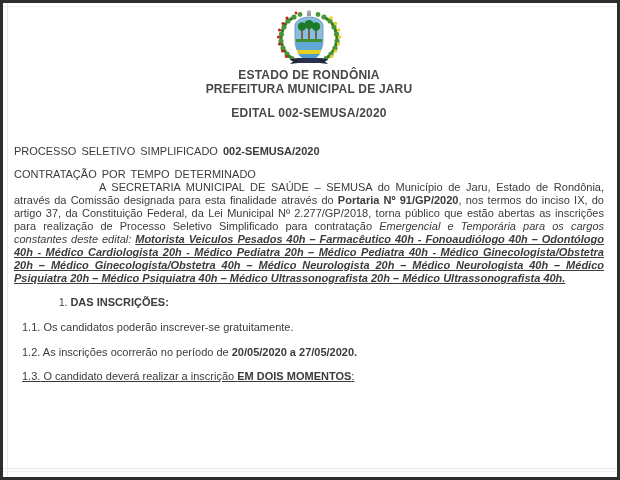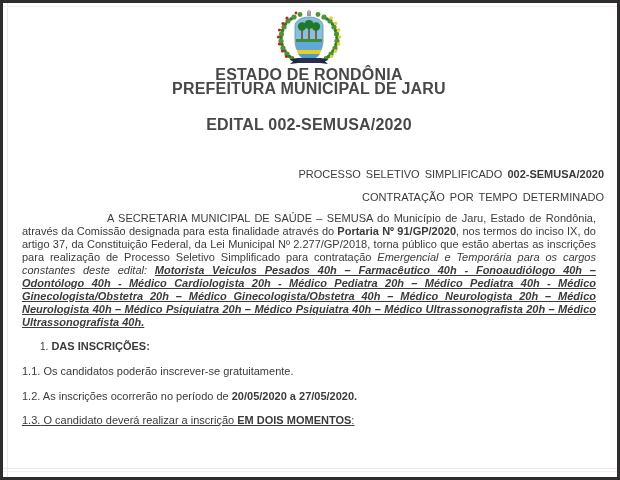--- a/index.html
+++ b/index.html
@@ -16,33 +16,33 @@
   .scan-v{position:absolute;left:4px;top:0;bottom:0;width:1px;background:#e9e9e9;}
   .scan-h-top{position:absolute;left:0;right:0;top:3px;height:1px;background:#f0f0f0;}
   .scan-h-bottom1{position:absolute;left:0;right:0;bottom:8px;height:1px;background:#e9e9e9;}
   .scan-h-bottom2{position:absolute;left:0;right:0;bottom:5px;height:1px;background:#f2f2f2;}
   .page{
     position:relative;padding:4px 13px 0 11px;
     color:#3b3b3b;font-size:11px;line-height:13px;
   }
   .crest{text-align:center;margin-top:3px;height:57px;}
   .org{
-    text-align:center;font-weight:bold;font-size:16px;line-height:14px;
+    text-align:center;font-weight:bold;font-size:12px;line-height:14px;
     color:#484848;margin-top:1px;letter-spacing:.2px;
   }
-  .edital{margin-top:22px;}
-  .title-block{text-align:right;margin-top:36px;word-spacing:2px;}
+  .edital{margin-top:10px;}
+  .title-block{text-align:left;margin-top:25px;word-spacing:2px;}
   .subtitle{margin-top:10px;}
-  p.body{margin:8px;text-align:justify;text-indent:85px;}
+  p.body{margin:0;text-align:justify;text-indent:85px;}
   .p1{margin-top:26px;}
   .p2{margin-top:9px;}
   .b{font-weight:bold;}
   .i{font-style:italic;}
   .biu{font-weight:bold;font-style:italic;text-decoration:underline;}
-  .section-heading{margin:11px 0 0 26px;font-weight:bold;}
+  .section-heading{margin:11px 0 0 45px;font-weight:bold;}
   .section-heading .num{font-weight:normal;font-size:10px;}
   .item{margin:12px 0 0 8px;}
   .item:last-child{margin-top:11px;text-decoration:underline;}
 </style>
 </head>
 <body>
 
 <div class="frame">
   <div class="scan-v"></div>
   <div class="scan-h-top"></div>

